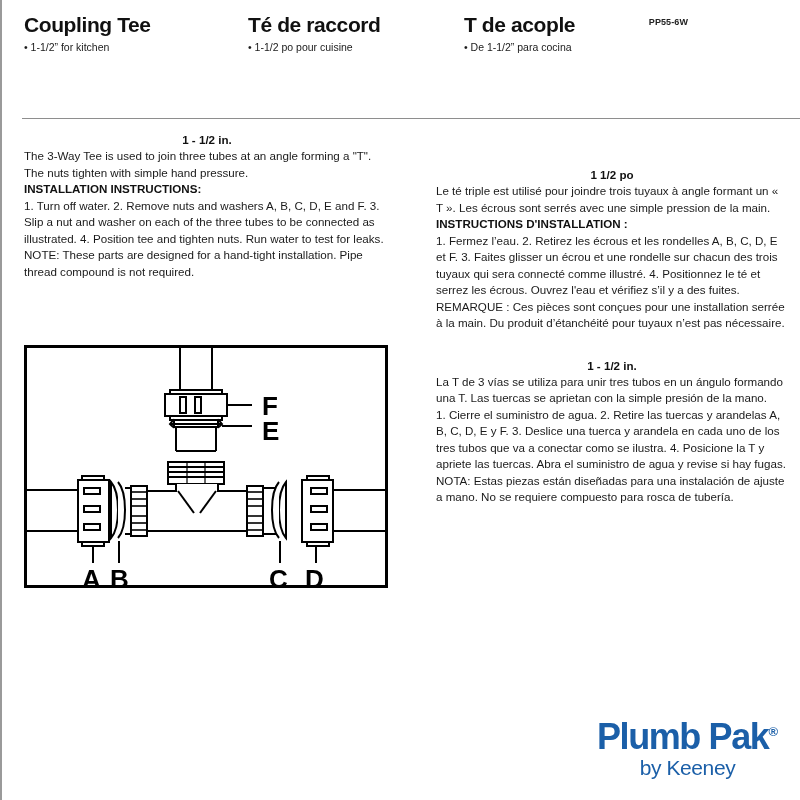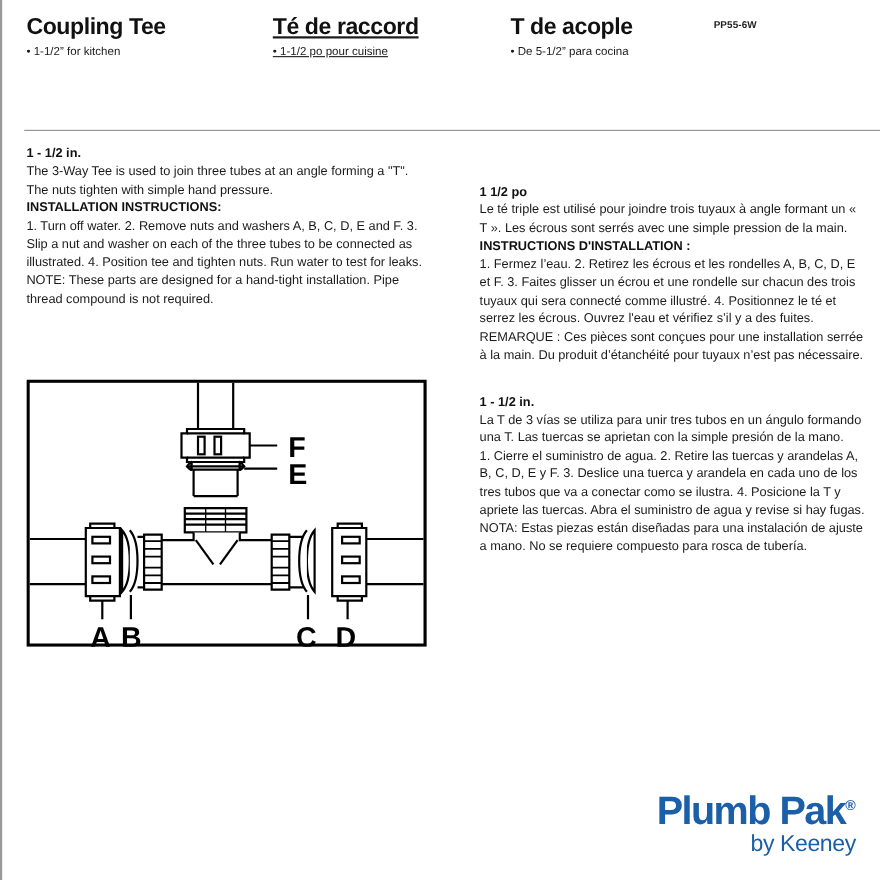--- a/index.html
+++ b/index.html
@@ -17,21 +17,21 @@
   
   .edge-rule {
     position:absolute; left:0; top:0; width:2px; height:800px;
     background:#9a9a9a;
   }
 
   
   .header { position:absolute; left:0; top:0; width:712px; height:118px; }
   .hcol { position:absolute; top:14px; }
   .hcol.en { left:24px; }
-  .hcol.fr { left:248px;text-decoration:underline; }
+  .hcol.fr { left:248px; }
   .hcol.es { left:464px; }
   .htitle {
     font-size:21px; font-weight:bold; letter-spacing:-0.4px;
     line-height:1.05; color:#111; white-space:nowrap;
   }
   .hsub {
     margin-top:5px; font-size:10.5px; line-height:1.2; color:#1a1a1a;
     white-space:nowrap;
   }
   .sku {
@@ -44,21 +44,21 @@
   }
 
   
   .col { position:absolute; top:132px; }
   .col.left  { left:24px;  width:366px; }
   .col.right { left:436px; width:352px;margin-top:35px; }
 
   .block { margin-bottom:0; }
   .block + .block { margin-top:26px; }
   .bhead {
-    font-size:11.6px; font-weight:bold; line-height:1.42; color:#111;
+    font-size:11.6px; font-weight:bold; line-height:1.42; color:#111;text-align:center;
   }
   .btext {
     font-size:11.6px; line-height:1.42; color:#1a1a1a;
     text-align:left;
   }
   .bsub {
     font-size:11.6px; font-weight:bold; line-height:1.42; color:#111;
   }
 
   
@@ -77,21 +77,21 @@
     color:#1B5FA8; white-space:nowrap; display:inline-block;
     position:relative;
     text-align:right;
   }
   .logo-reg {
     font-size:13px; font-weight:bold; vertical-align:super;
     letter-spacing:0; color:#1B5FA8;
   }
   .logo-sub {
     margin-top:2px; font-size:21px; color:#1B5FA8;
-    letter-spacing:-0.4px; white-space:nowrap;
+    letter-spacing:-0.4px; white-space:nowrap;text-align:center;
   }
 </style>
 </head>
 <body>
 
 <div class="page">
 
   <div class="edge-rule"></div>
 
   <div class="header">
@@ -101,21 +101,21 @@
       <div class="hsub">• 1-1/2” for kitchen</div>
     </div>
 
     <div class="hcol fr">
       <div class="htitle">Té de raccord</div>
       <div class="hsub">• 1-1/2 po pour cuisine</div>
     </div>
 
     <div class="hcol es">
       <div class="htitle">T de acople</div>
-      <div class="hsub">• De 5-1/2” para cocina</div>
+      <div class="hsub">• De 1-1/2” para cocina</div>
     </div>
 
     <div class="sku">PP55-6W</div>
 
     <div class="head-rule"></div>
   </div>
 
   <div class="col left">
     <div class="block">
       <div class="bhead">1 - 1/2 in.</div>

